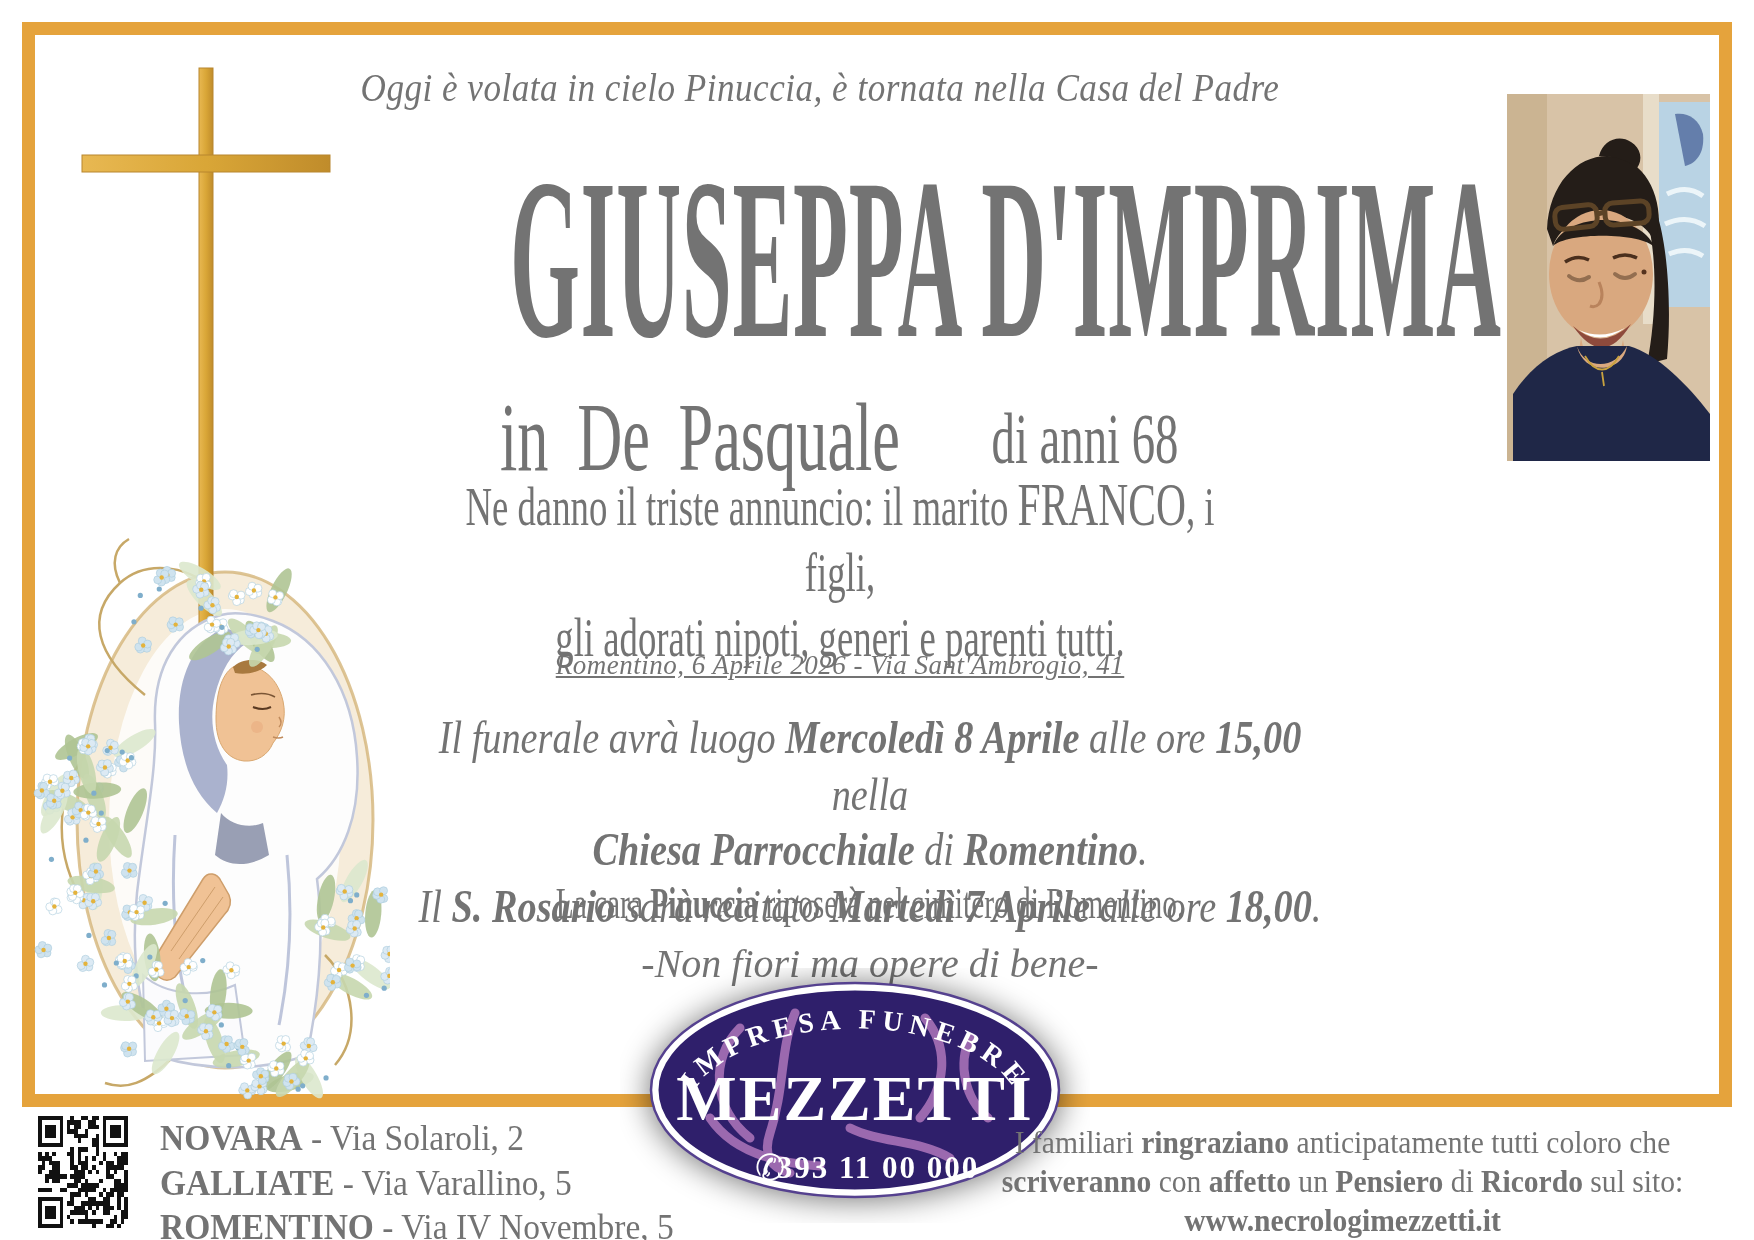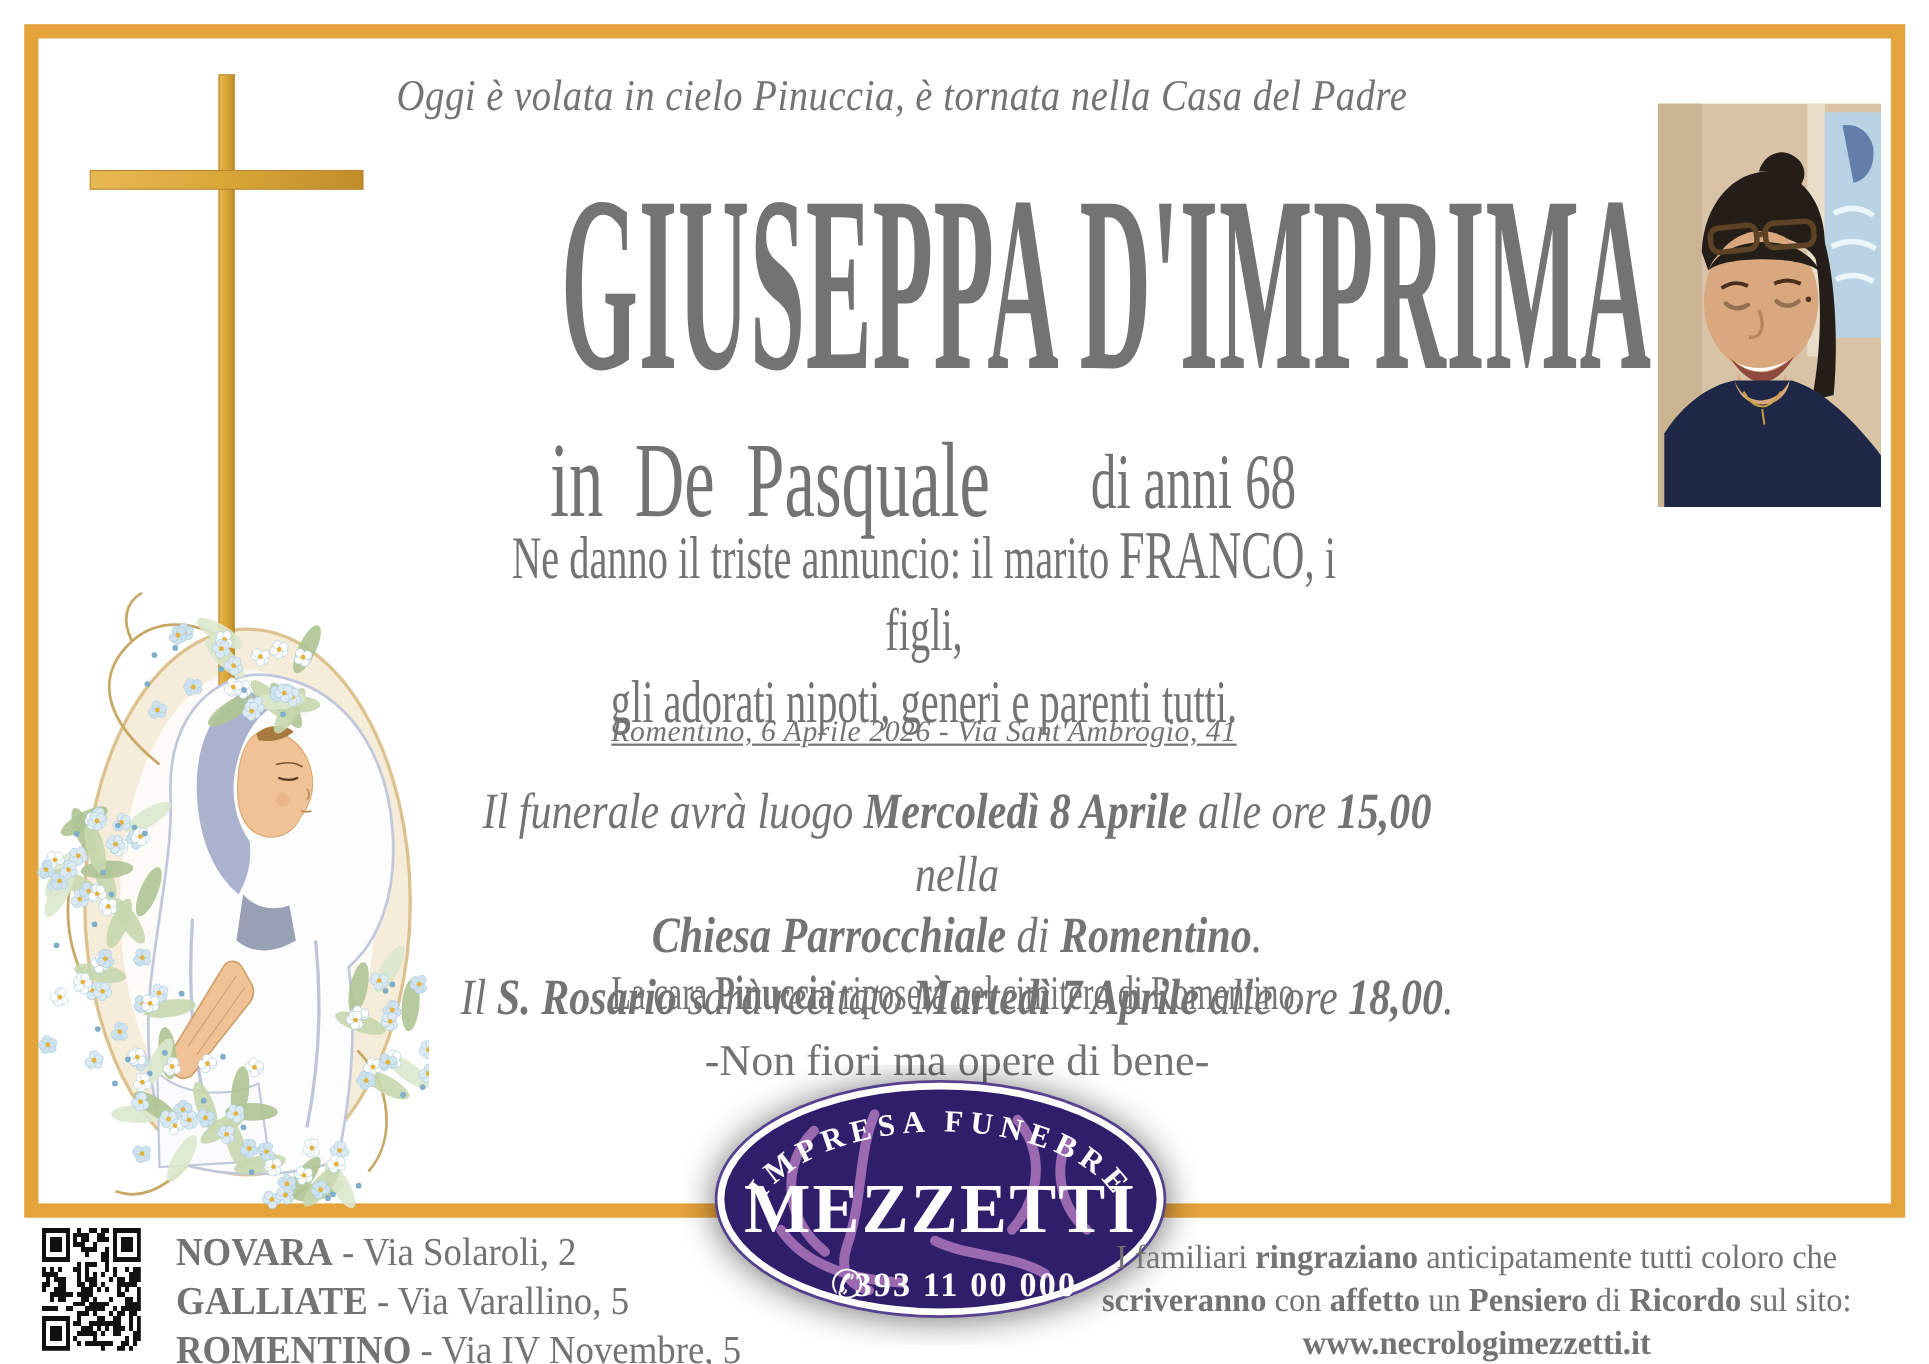--- a/index.html
+++ b/index.html
@@ -17,21 +17,21 @@
   #married{left:420px;top:382px;width:560px;font-size:76px;word-spacing:16px;
          transform:scale(.82,1.28);transform-origin:50% 0;}
   #age{left:935px;top:398px;width:300px;font-size:57px;transform:scale(.82,1.25);transform-origin:50% 0;}
   #announce{left:290px;top:468px;width:1100px;font-size:49px;line-height:1.18;
          transform:scale(.75,1.12);transform-origin:50% 0;}
   #dateline{left:340px;top:650px;width:1000px;font-size:27px;font-style:italic;letter-spacing:.5px;text-decoration:underline;}
   #funeral{left:330px;top:710px;width:1080px;font-size:44px;line-height:1.22;font-style:italic;
          transform:scale(.87,1.05);transform-origin:50% 0;}
   #burial{left:330px;top:878px;width:1080px;font-size:42px;
          transform:scale(.70,1.05);transform-origin:50% 0;}
-  #noflowers{left:330px;top:940px;width:1080px;font-size:40px;}
+  #noflowers{left:330px;top:940px;width:1080px;font-size:40px;font-style:italic;}
   #offices{left:160px;top:1116px;font-size:36px;line-height:1.24;transform:scale(.93,1);transform-origin:0 0;white-space:nowrap;}
   #thanks{left:955px;top:1124px;width:775px;font-size:30.5px;line-height:1.28;transform:scale(.97,1);transform-origin:50% 0;}
   svg text{font-family:"Liberation Serif","DejaVu Serif",serif;}
 </style>
 </head>
 <body>
 
 <div class="canvas">
 
   <div id="frame" class="abs"></div>

